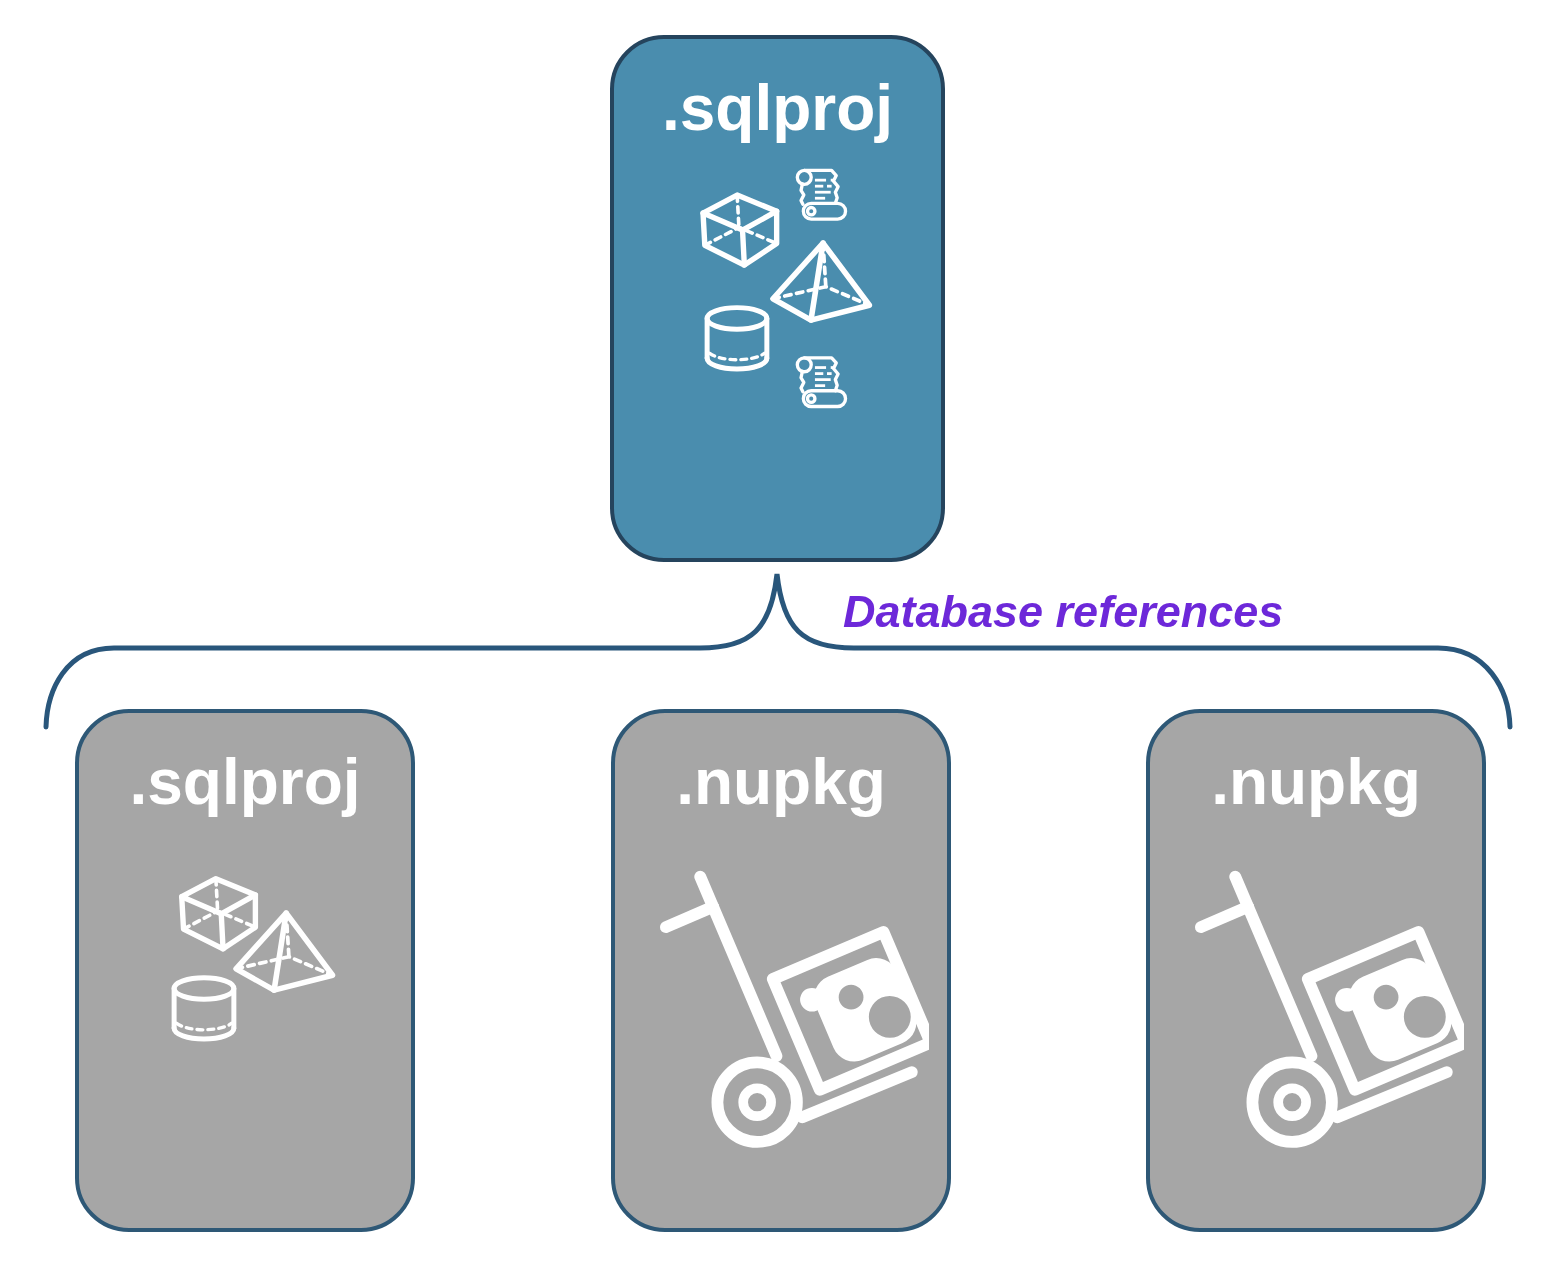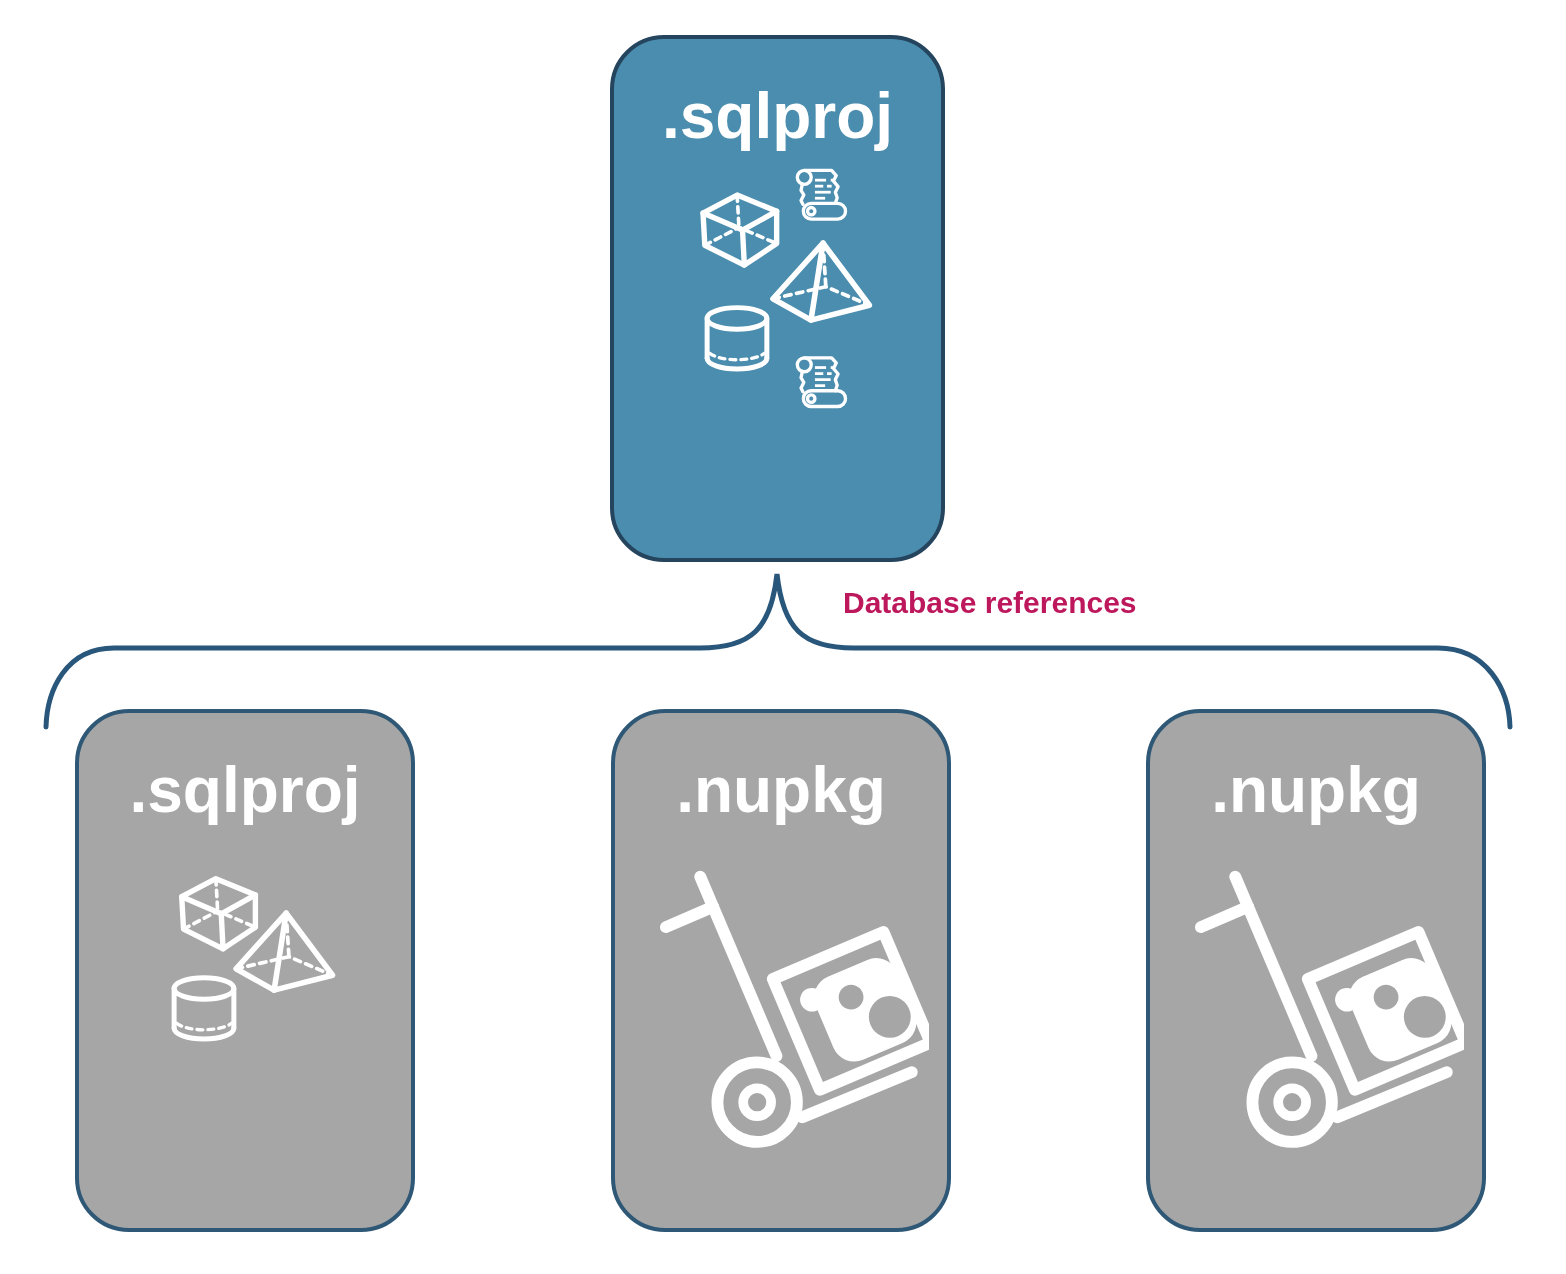--- a/index.html
+++ b/index.html
@@ -22,21 +22,21 @@
   }
   .node-child{
     top:709px;width:340px;height:523px;
     background:#A6A6A6;
     border:4px solid #2E5876;
   }
   .node-child.pos-left{left:75px;}
   .node-child.pos-mid{left:611px;}
   .node-child.pos-right{left:1146px;}
   .node-title{
-    margin:16px;
+    margin:8px;
     padding-top:28px;
     text-align:center;
     font-size:64px;
     font-weight:700;
     color:#ffffff;
     letter-spacing:0px;
     line-height:1.05;
   }
   .icon-layer{
     position:absolute;left:0;top:0;width:100%;height:100%;
@@ -44,24 +44,25 @@
   .truck-layer{
     position:absolute;left:24px;top:128px;width:290px;height:372px;
   }
   .brace-layer{
     position:absolute;left:0;top:0;width:1566px;height:1274px;
     pointer-events:none;
   }
   .brace-label{
     position:absolute;
     left:843px;top:586px;
-    font-size:30px;
+    font-size:45px;
     font-weight:700;
-    color:#be185d;
+    color:#6d28d9;
     white-space:nowrap;
+    font-style:italic;
   }
   .wicon{stroke:#ffffff;fill:none;stroke-linecap:round;stroke-linejoin:round;}
 </style>
 </head>
 <body>
 
 <div class="canvas">
 
   <svg width="0" height="0" style="position:absolute" aria-hidden="true">
     <defs>

